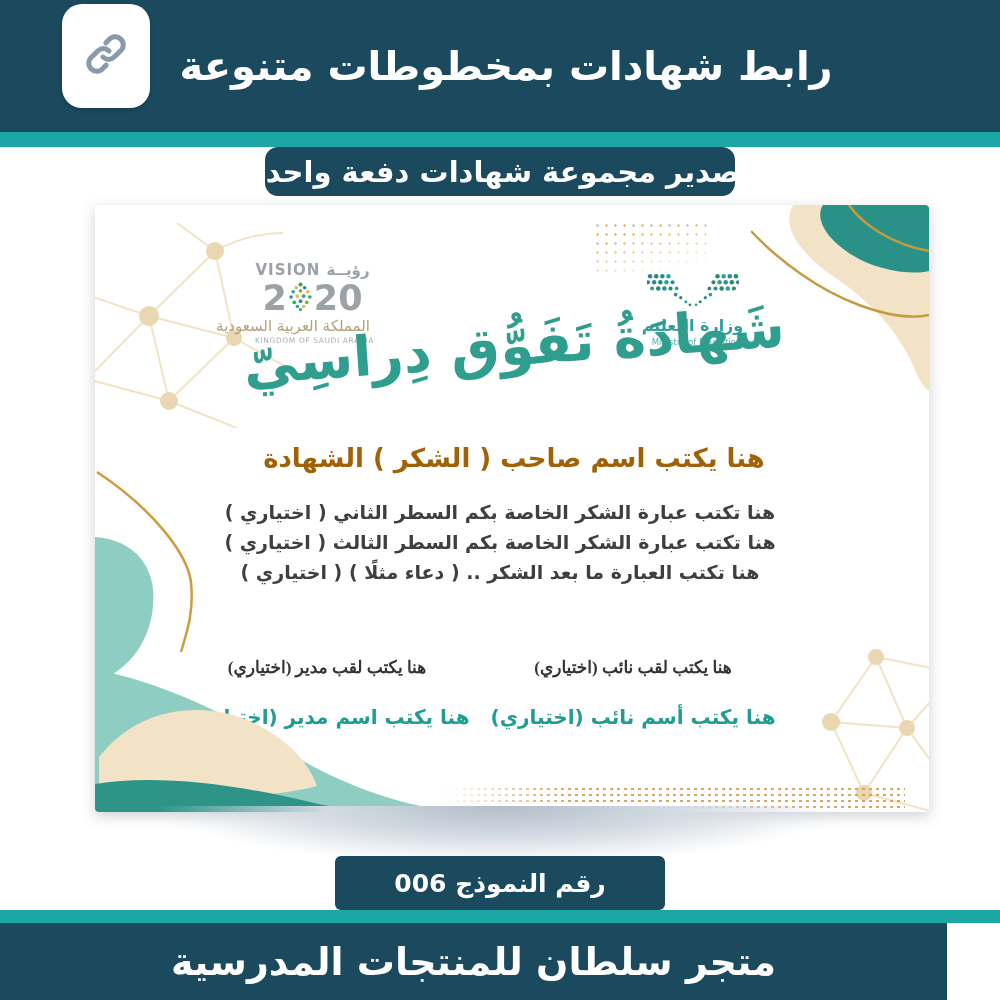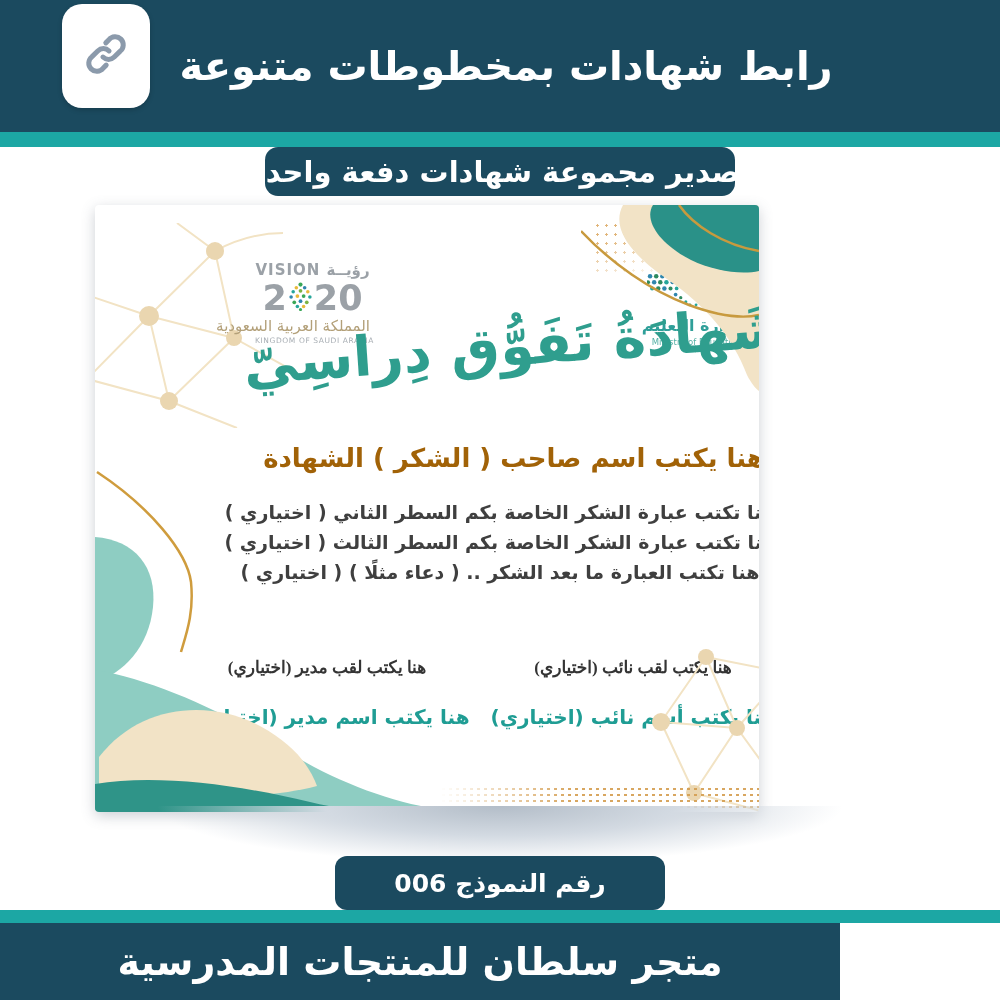--- a/index.html
+++ b/index.html
@@ -12,21 +12,21 @@
   #link-badge { left:62px; top:4px; width:88px; height:104px; background:#ffffff; border-radius:20px;
                 display:flex; align-items:center; justify-content:center; box-shadow:0 2px 5px rgba(0,0,0,.18); }
   #header-title { left:6px; top:0; width:1000px; height:132px; display:flex; align-items:center; justify-content:center;
                   color:#ffffff; font-size:40px; font-weight:700; direction:rtl; white-space:nowrap; }
   #strip-top { left:0; top:132px; width:1000px; height:15px; background:#1ca7a4; }
   #export-banner { left:50%; transform:translateX(-50%); top:147px; width:470px; height:49px; background:#1b4a5f;
                    border-radius:0 0 14px 14px; border-radius:13px; display:flex; align-items:center; justify-content:center; }
   #export-banner span { color:#ffffff; font-size:29px; font-weight:700; direction:rtl; white-space:nowrap; }
 
   
-  #card { left:95px; top:205px; width:664px; height:607px; background:#ffffff; border-radius:4px;
+  #card { left:95px; top:205px; width:834px; height:607px; background:#ffffff; border-radius:4px;
           overflow:hidden; box-shadow:0 4px 14px rgba(90,100,115,.30); }
   #card-shadow { left:55px; top:806px; width:890px; height:82px; pointer-events:none;
                  background:radial-gradient(ellipse 52% 95% at 50% 0%, #b3bdc8 0%, #d3dae2 38%, rgba(243,246,249,0) 74%); }
 
   .constellation-tl { left:-8px; top:18px; }
   .constellation-br { right:-2px; bottom:-6px; }
   .dot-grid { left:498px; top:16px; width:118px; height:54px;
       background-image:radial-gradient(circle, rgba(219,168,97,.85) 1.1px, transparent 1.4px);
       background-size:9px 9px;
       -webkit-mask-image:linear-gradient(165deg,#000 25%,transparent 88%);
@@ -63,24 +63,24 @@
   .body-lines { left:0; top:292px; width:810px; text-align:center; color:#3f3f3f;
                 font-size:19px; font-weight:600; line-height:30px; direction:rtl; }
   .sig-col { width:300px; text-align:center; direction:rtl; }
   .sig-deputy { left:388px; top:452px; }
   .sig-manager { left:82px; top:452px; }
   .sig-title { font-size:17px; font-weight:600; color:#343434; white-space:nowrap;font-family:Liberation Serif, serif; }
   .sig-name { font-size:20px; font-weight:700; color:#1f9d94; margin-top:27px; white-space:nowrap; }
 
   
   #model-banner { left:50%; transform:translateX(-50%); top:856px; width:330px; height:54px; background:#1b4a5f;
-                  border-radius:12px; display:flex; align-items:center; justify-content:center; }
+                  border-radius:6px; display:flex; align-items:center; justify-content:center; }
   #model-banner span { color:#ffffff; font-size:25px; font-weight:700; direction:rtl; white-space:nowrap; }
   #strip-bottom { left:0; top:910px; width:1000px; height:13px; background:#1ca7a4; }
-  #footer-bar { left:0; top:923px; width:840px; height:77px; background:#1b4a5f;
+  #footer-bar { left:0; top:923px; width:947px; height:77px; background:#1b4a5f;
                 display:flex; align-items:center; justify-content:center; }
   #footer-bar span { color:#ffffff; font-size:38px; font-weight:700; direction:rtl; white-space:nowrap; }
 </style>
 </head>
 <body>
 
 <div id="page">
 
   <div class="abs" id="header-bar">
     <div class="abs" id="header-title">رابط شهادات بمخطوطات متنوعة</div>

